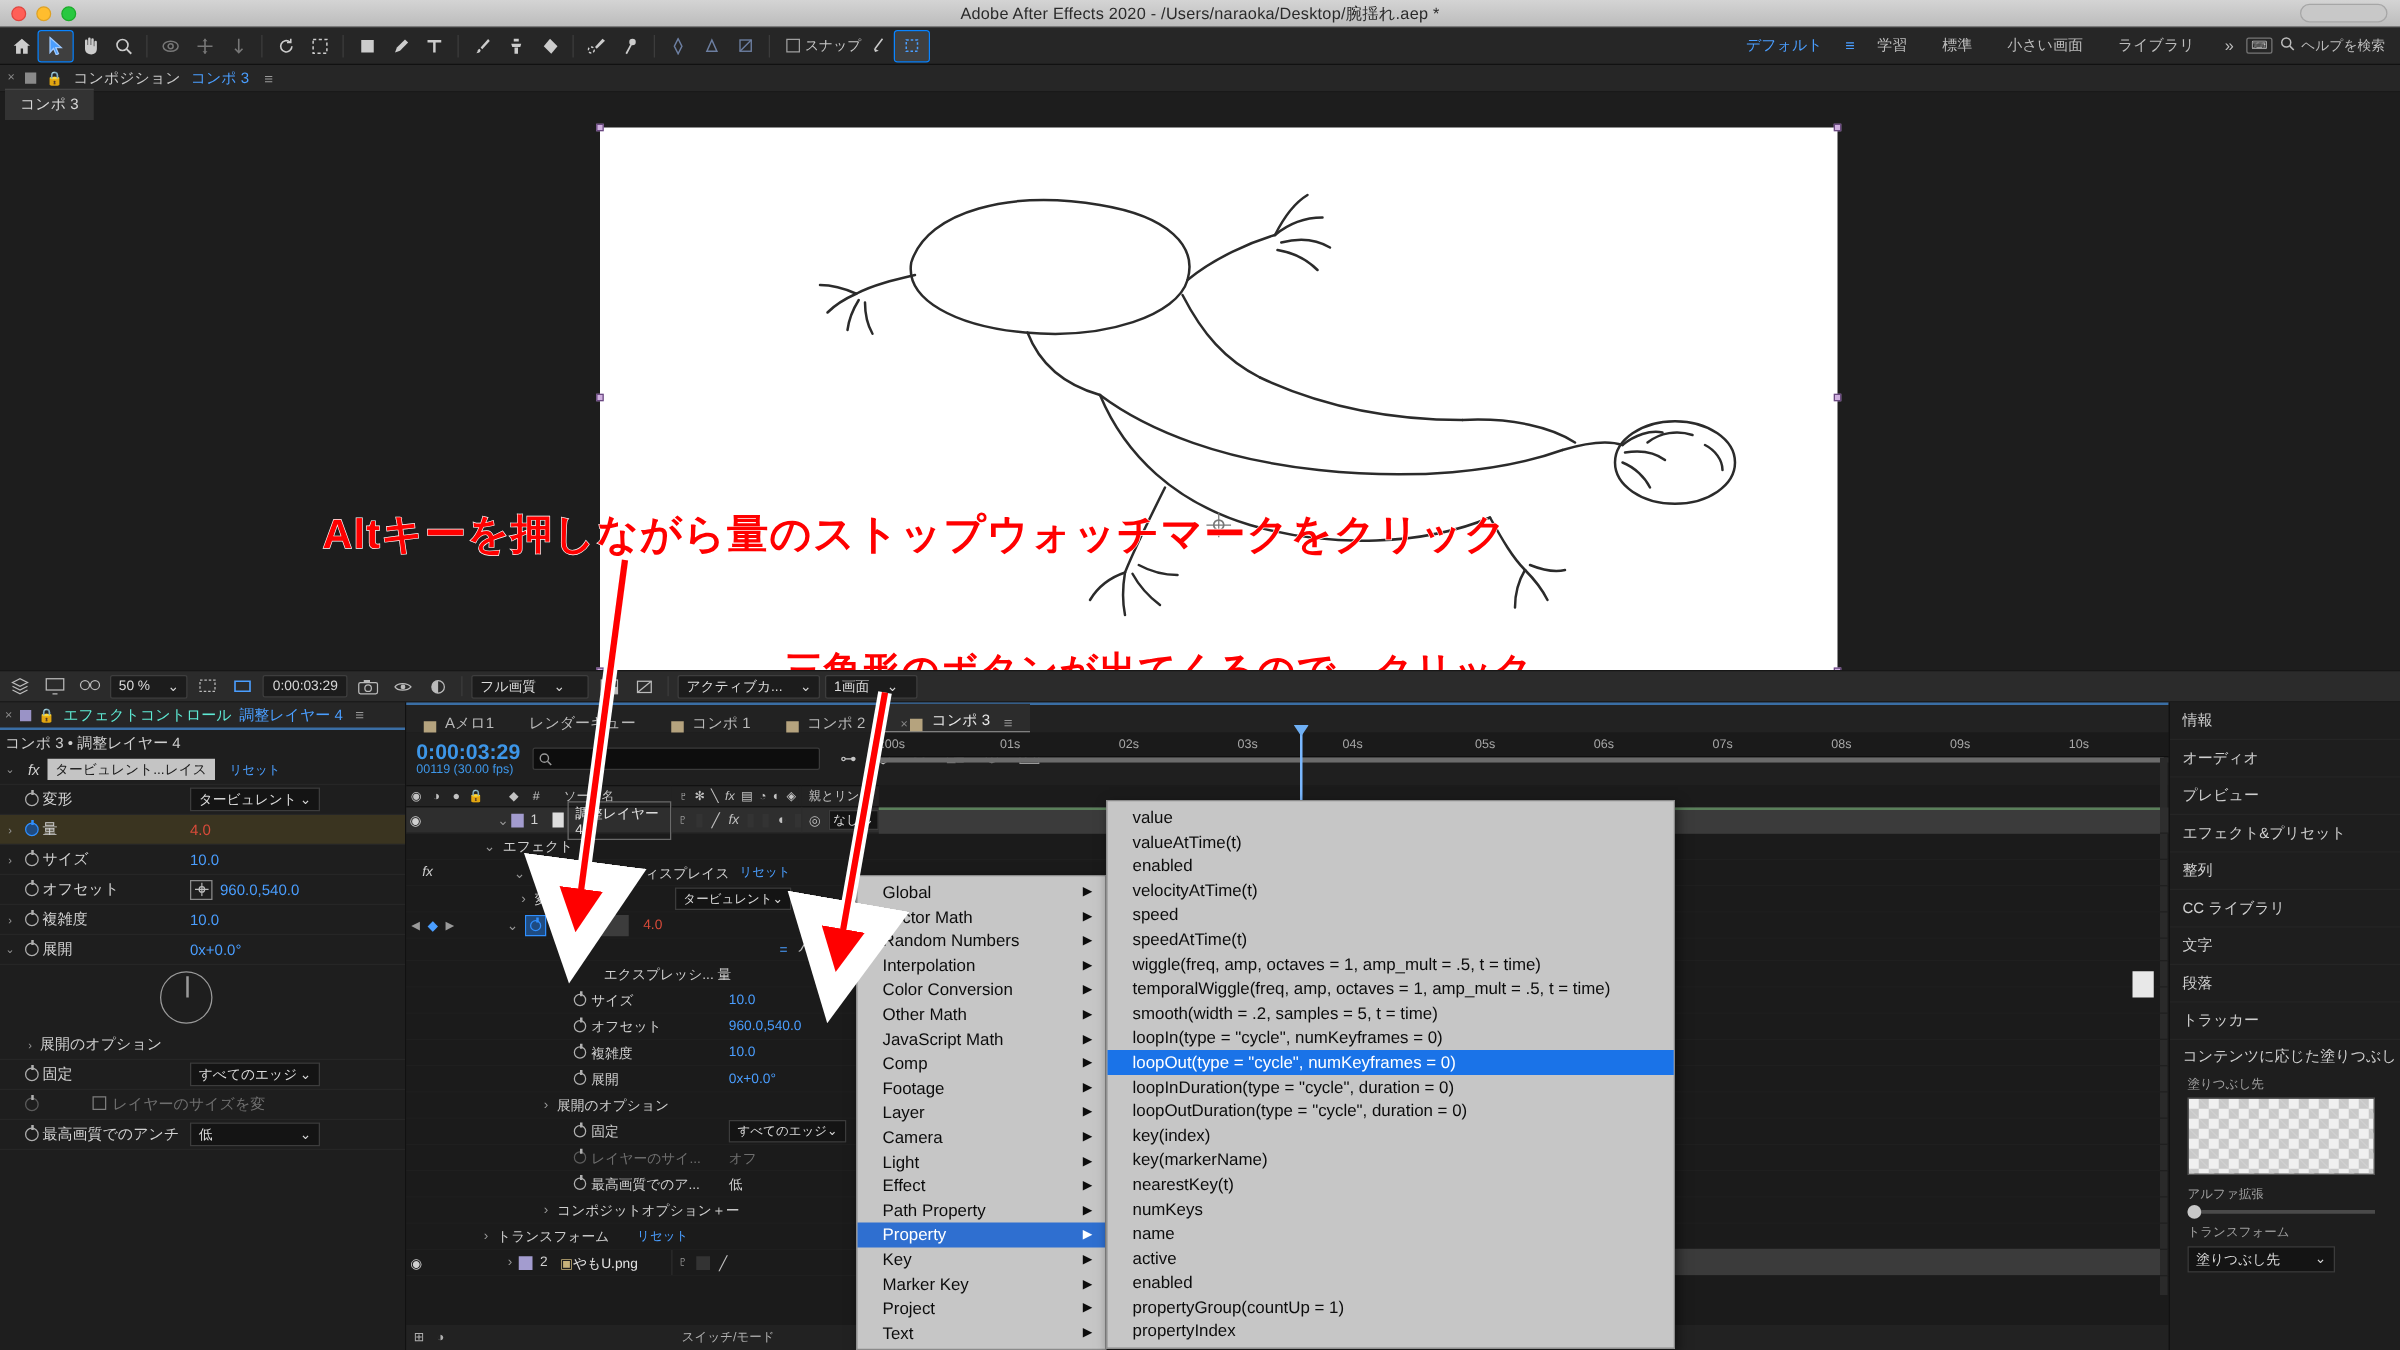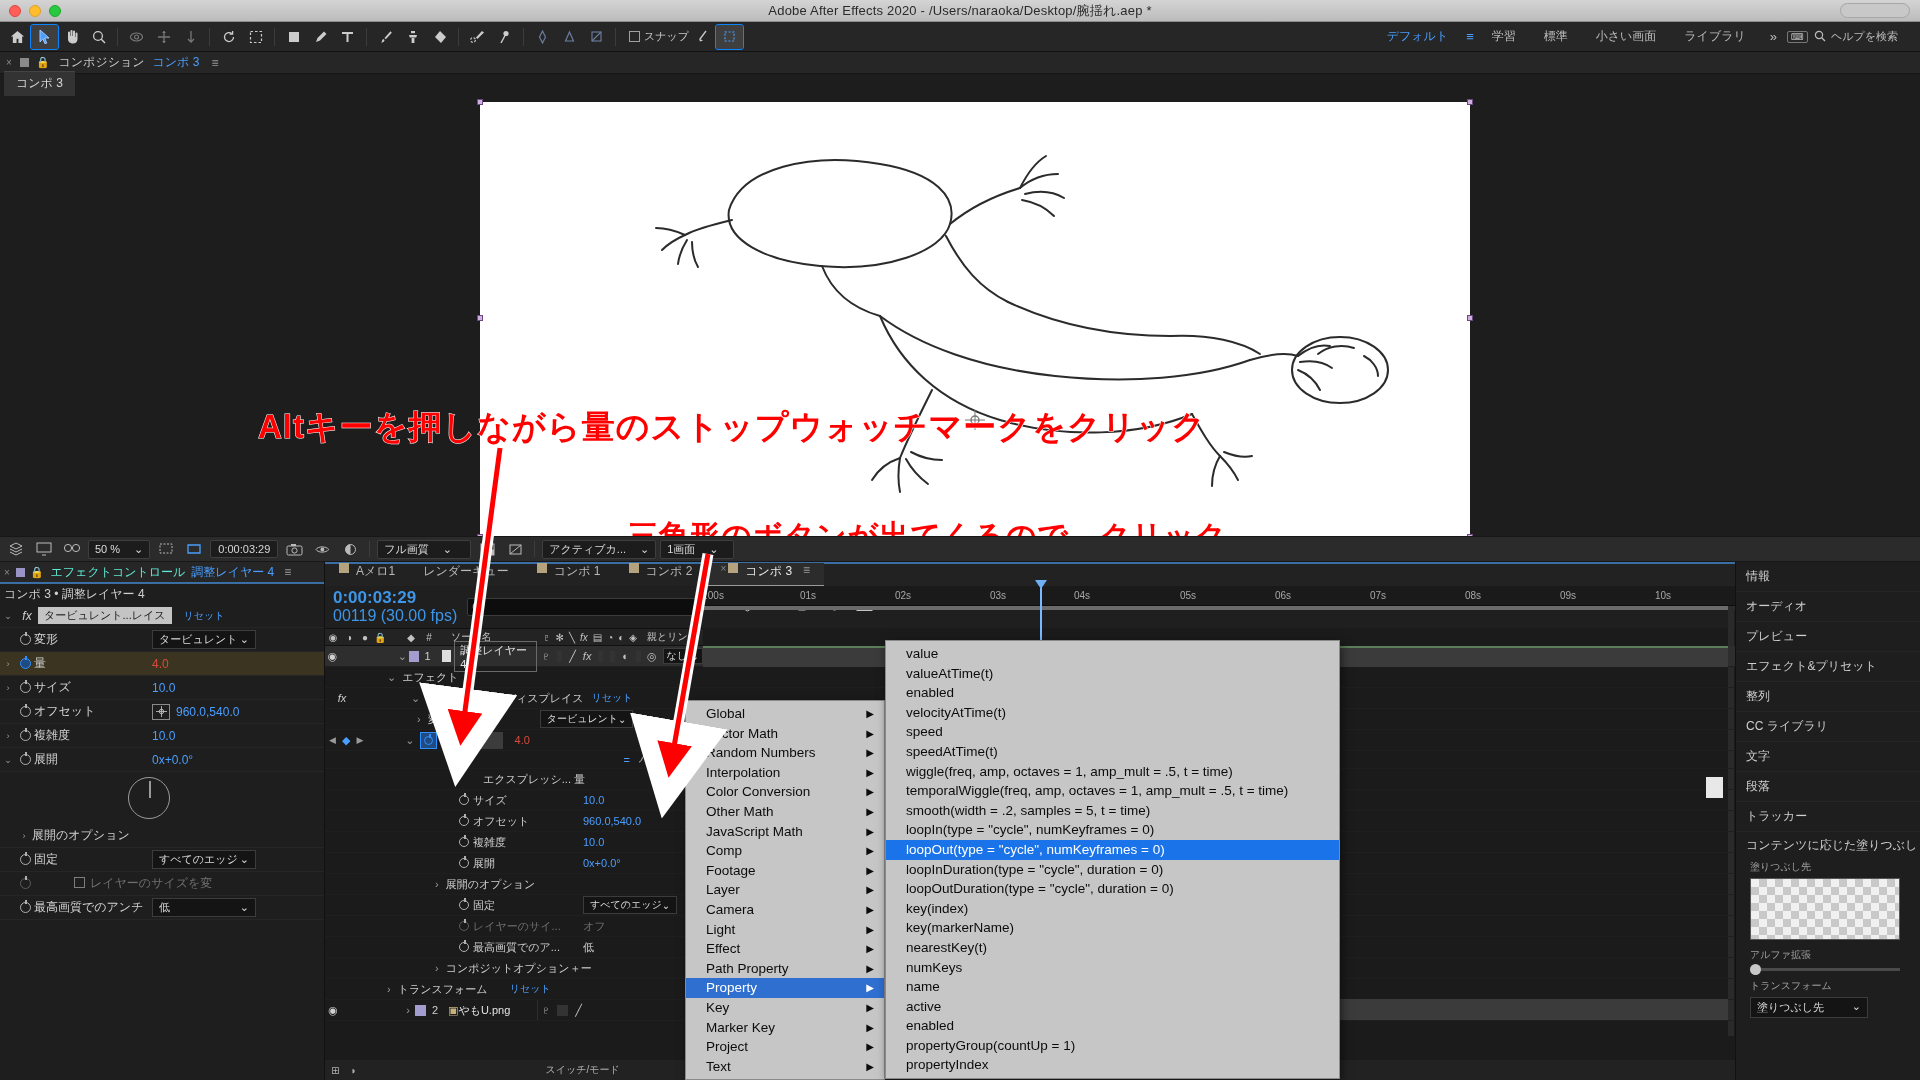--- a/index.html
+++ b/index.html
@@ -42,21 +42,21 @@
   .tool {
     width:27px; height:24px; display:flex; align-items:center; justify-content:center;
     color:#c8c8c8; font-size:14px; border-radius:2px; position:relative;
   }
   .tool.sel { background:#3f3f3f; outline:1px solid #0a84ff; }
   .tool.dim { color:#6a6a6a; }
   .tool svg { display:block; }
   .tsep { width:1px; height:18px; background:#3c3c3c; margin:0 5px; }
   .snapwrap { display:flex; align-items:center; gap:4px; color:#c8c8c8; font-size:11px; margin-left:8px; }
   .snapbox { width:11px; height:11px; border:1px solid #a0a0a0; }
-  .tb-right { margin-left:auto; display:flex; align-items:center; gap:0; padding-right:16px; }
+  .tb-right { margin-left:auto; display:flex; align-items:center; gap:0; padding-right:6px; }
   .ws-tab { color:#4a9eff; font-size:12px; padding:0 14px; height:30px; display:flex; align-items:center; white-space:nowrap; }
   .ws-tab.plain { color:#bdbdbd; }
   .ws-menu { color:#4a9eff; font-size:13px; padding:0 4px; }
   .dbl-chev { color:#bdbdbd; font-size:13px; padding:0 10px; }
   .search-tb { display:flex; align-items:center; gap:5px; color:#bdbdbd; font-size:11px; padding:0 6px; }
   .kbdicon { border:1px solid #777; border-radius:2px; padding:0 3px; font-size:9px; color:#bbb; }
 
   
   .comp-header {
     position:absolute; left:0; top:52px; width:1920px; height:22px;
@@ -154,29 +154,29 @@
   .dial:after { content:""; position:absolute; left:50%; top:3px; width:1.5px; height:17px; background:#9a9a9a; }
   .fx-cb { width:11px; height:11px; border:1px solid #7d7d7d; display:inline-block; margin-right:5px; vertical-align:-1px; }
   .dimtxt { color:#6f6f6f; }
 
   
   .tlpanel {
     position:absolute; left:325px; top:562px; width:1410px; height:518px;
     background:#1b1b1b;
   }
   .tl-tabs { height:24px; background:#222; display:flex; align-items:center; border-top:2px solid #3a6ea5; }
-  .tl-tab { display:flex; align-items:flex-start; gap:7px; padding:0 14px; height:24px; font-size:12px; color:#b8b8b8; }
+  .tl-tab { display:flex; align-items:flex-end; gap:7px; padding:0 14px; height:24px; font-size:12px; color:#b8b8b8; }
   .tl-tab .sq { width:10px; height:10px; background:#b5a37e; }
   .tl-tab.active { color:#e8e8e8; border-bottom:2px solid #9a9a9a; background:#2c2c2c; }
   .tl-tab .x { color:#888; font-size:10px; margin-right:-5px; }
   .tl-tab .bg { color:#9a9a9a; font-size:12px; margin-left:4px; }
 
   .tl-ctrl { height:42px; background:#1f1f1f; display:flex; align-items:center; padding-left:8px; gap:10px; position:relative; }
   .tl-time { font-size:17px; font-weight:bold; color:#3d96e8; line-height:1.05; }
-  .tl-frames { font-size:16px; color:#3d96e8; }
+  .tl-frames { font-size:10px; color:#3d96e8; }
   .tl-search {
     width:230px; height:18px; background:#0d0d0d; border:1px solid #3a3a3a; border-radius:2px;
     display:flex; align-items:center; padding-left:4px;
   }
   .tl-icons { display:flex; align-items:center; gap:14px; color:#c5c5c5; font-size:13px; margin-left:6px; }
 
   .tl-colhdr {
     height:18px; background:#232323; display:flex; align-items:center;
     font-size:10px; color:#c2c2c2; border-top:1px solid #111; border-bottom:1px solid #111;
   }

